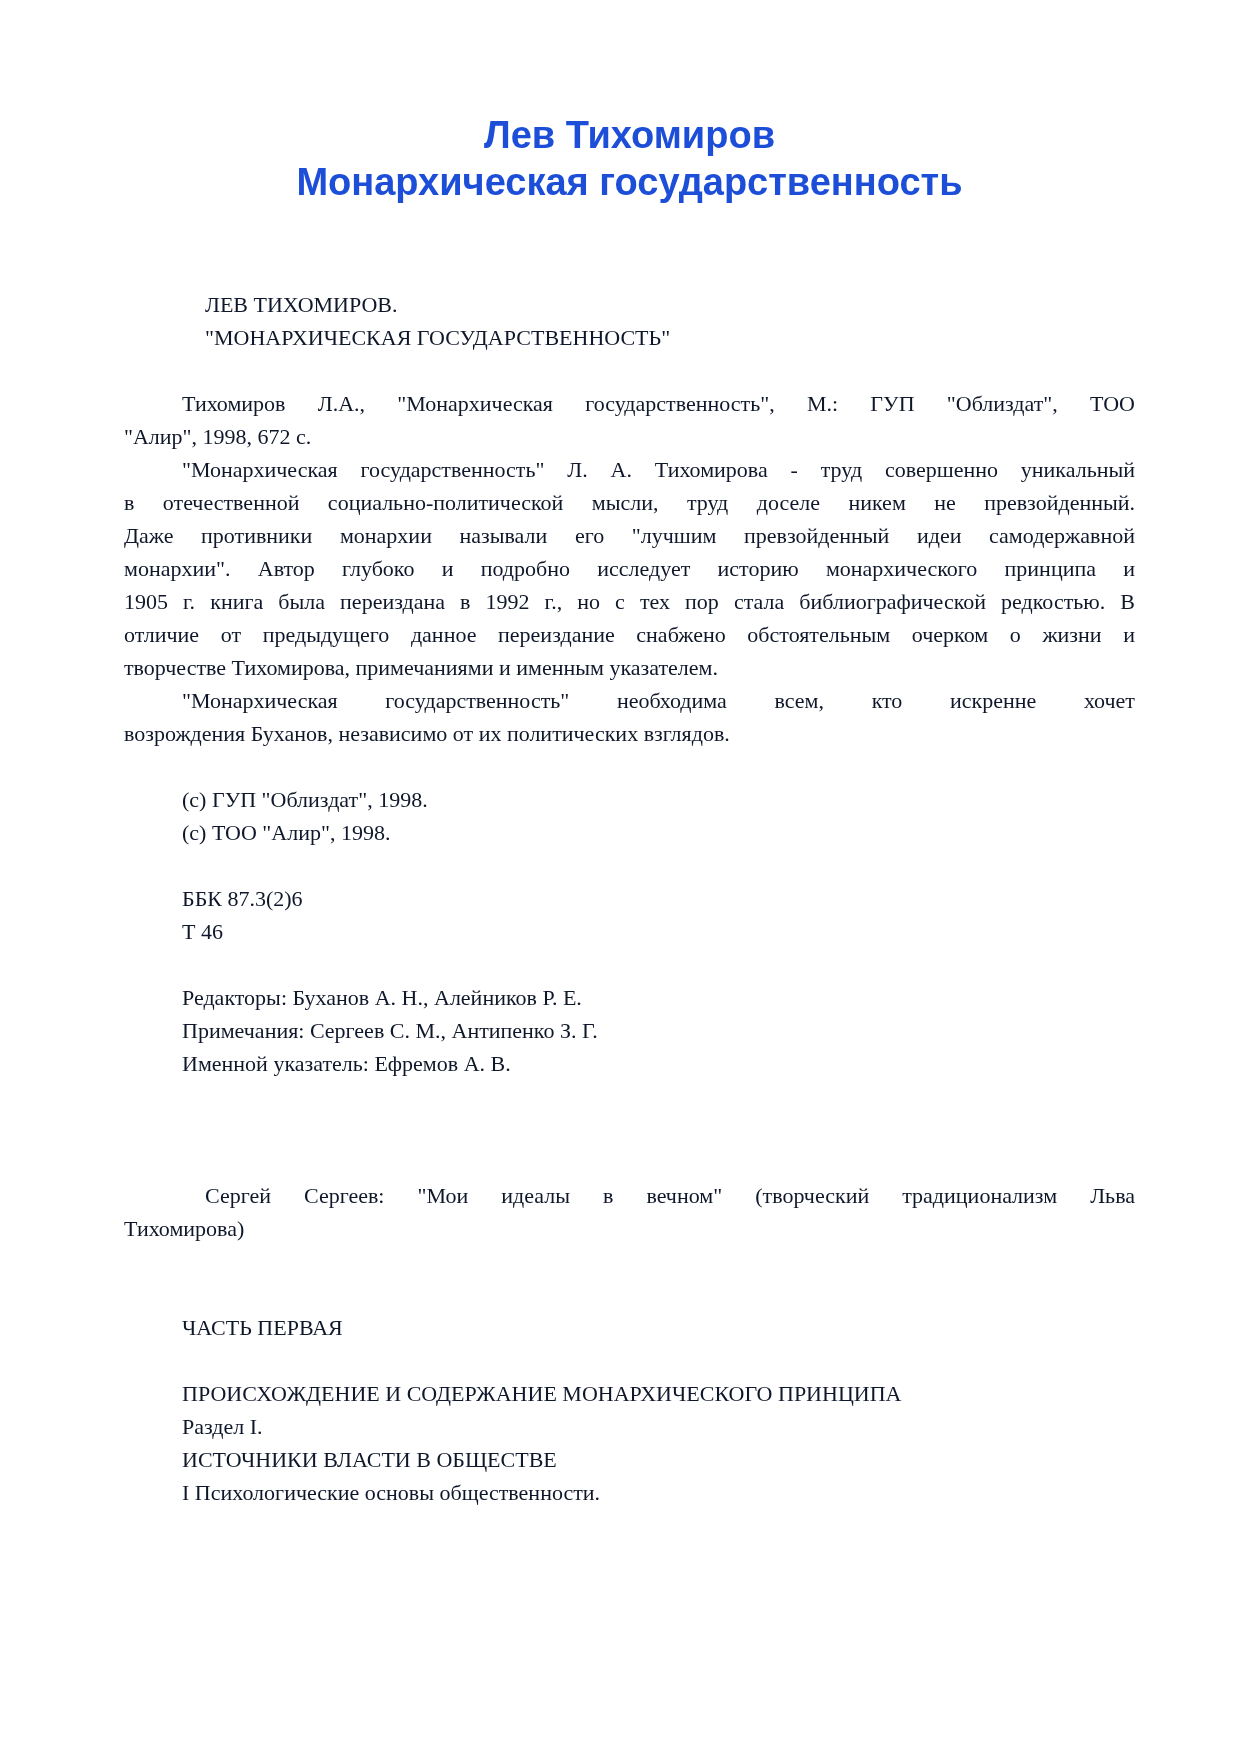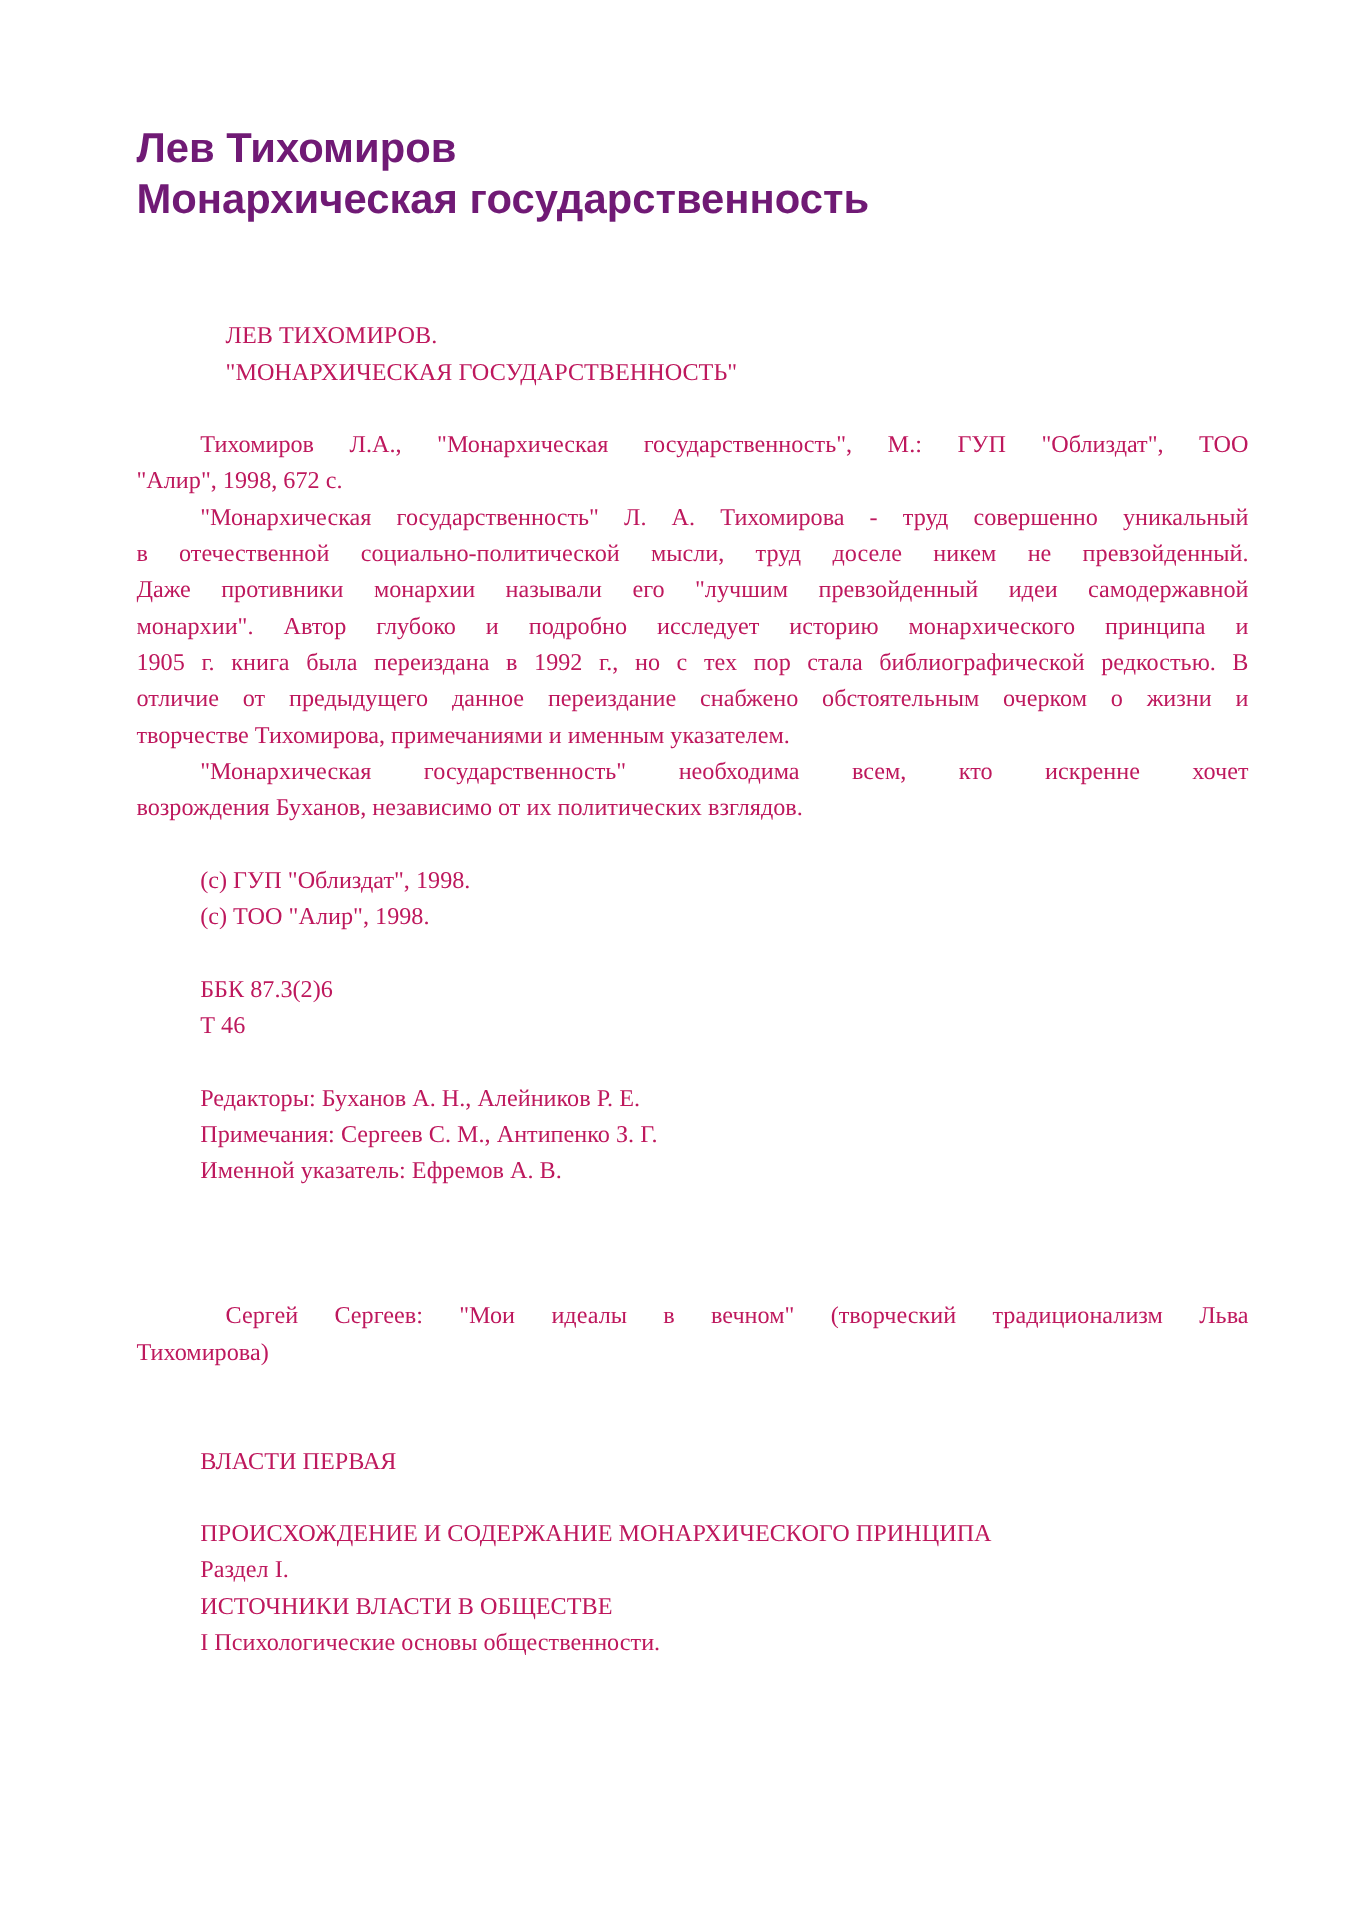--- a/index.html
+++ b/index.html
@@ -12,33 +12,33 @@
     width: 1240px;
     height: 1755px;
     background: #ffffff;
     color: #000000;
     overflow: hidden;
     box-sizing: border-box;
     padding: 0 105px 0 124px;
   }
   .doc-title {
     padding-top: 112px;
-    text-align: left;
+    text-align: center;
     font-family: "Liberation Sans", sans-serif;
     font-weight: bold;
     font-size: 38px;
     line-height: 47px;
-    color: #701a75;
+    color: #1d4ed8;
   }
   .doc-body {
     margin-top: 82px;
     font-family: "Liberation Serif", serif;
     font-size: 22px;
     line-height: 33px;
-    color: #be185d;
+    color: #0f172a;
   }
   .line {
     height: 33px;
     overflow: hidden;
     white-space: normal;
   }
   .line.blank {  }
   .line.indent-normal { padding-left: 58px; }
   .line.indent-large  { padding-left: 81px; }
   .line.justify {
@@ -79,20 +79,20 @@
       <div class="line indent-normal">Редакторы: Буханов А. Н., Алейников Р. Е.</div>
       <div class="line indent-normal">Примечания: Сергеев С. М., Антипенко З. Г.</div>
       <div class="line indent-normal">Именной указатель: Ефремов А. В.</div>
       <div class="line blank"></div>
       <div class="line blank"></div>
       <div class="line blank"></div>
       <div class="line indent-large justify">Сергей Сергеев: "Мои идеалы в вечном" (творческий традиционализм Льва</div>
       <div class="line">Тихомирова)</div>
       <div class="line blank"></div>
       <div class="line blank"></div>
-      <div class="line indent-normal">ВЛАСТИ ПЕРВАЯ</div>
+      <div class="line indent-normal">ЧАСТЬ ПЕРВАЯ</div>
       <div class="line blank"></div>
       <div class="line indent-normal">ПРОИСХОЖДЕНИЕ И СОДЕРЖАНИЕ МОНАРХИЧЕСКОГО ПРИНЦИПА</div>
       <div class="line indent-normal">Раздел I.</div>
       <div class="line indent-normal">ИСТОЧНИКИ ВЛАСТИ В ОБЩЕСТВЕ</div>
       <div class="line indent-normal">I Психологические основы общественности.</div>
     </div>
 </div>
 
 </body></html>

